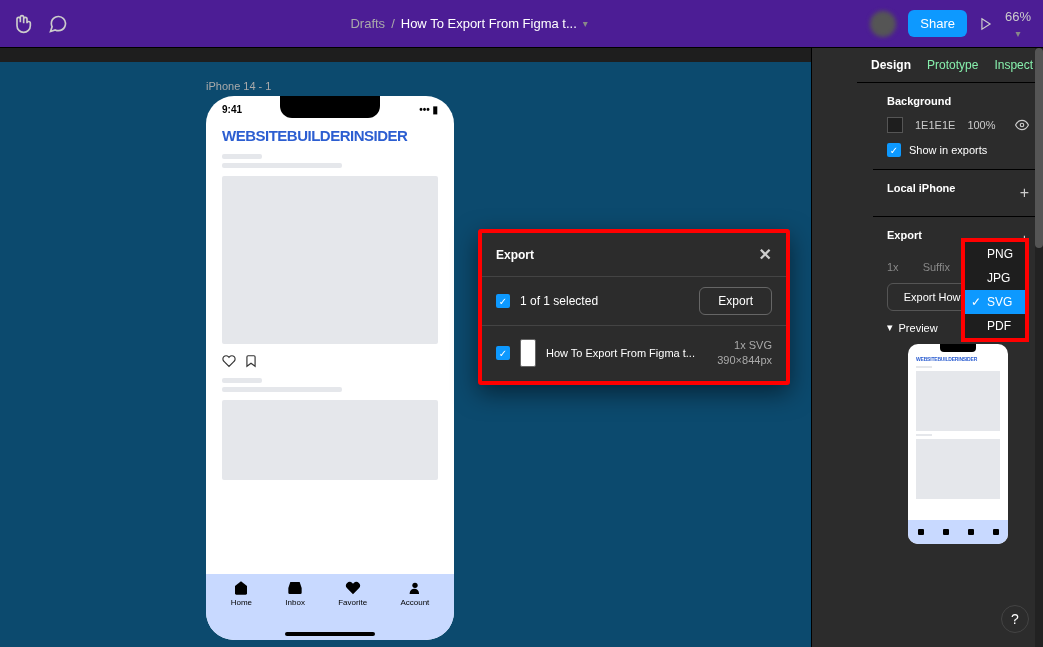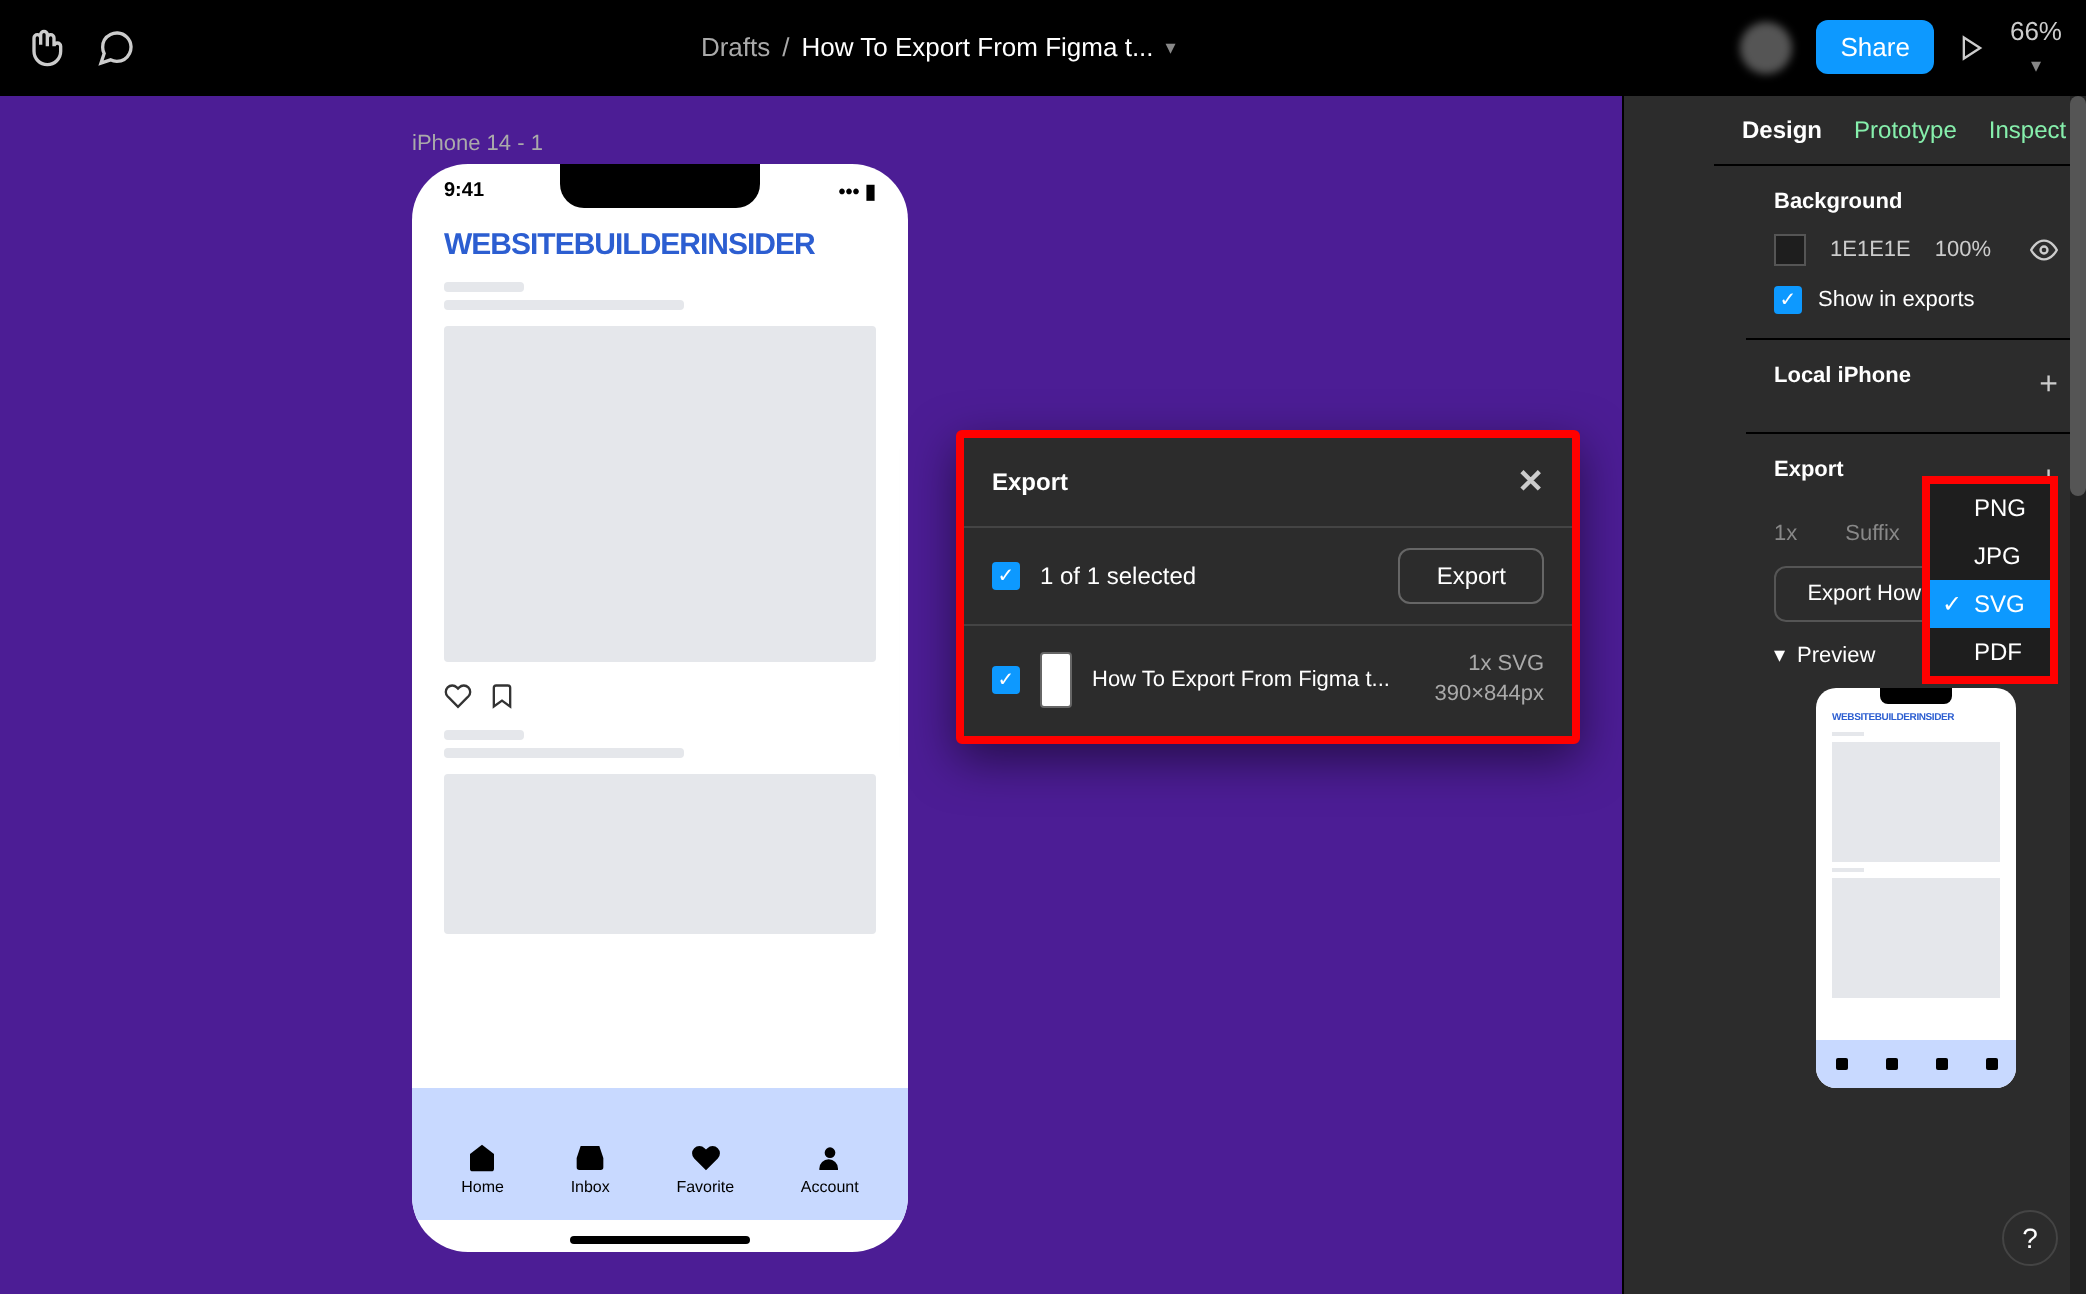--- a/index.html
+++ b/index.html
@@ -1,47 +1,47 @@
 <!DOCTYPE html>
 <html><head>
 <meta charset="utf-8">
 <style>
 * { margin: 0; padding: 0; box-sizing: border-box; font-family: -apple-system, BlinkMacSystemFont, "Segoe UI", sans-serif; }
 body { width: 1043px; height: 647px; background: #1e1e1e; color: #fff; overflow: hidden; position: relative; }
 
 
-.toolbar { height: 48px; background: #000000; display: flex; align-items: center; padding: 0 12px; border-bottom: 1px solid #000; }
+.toolbar { height: 48px; background: #4c1d95; display: flex; align-items: center; padding: 0 12px; border-bottom: 1px solid #000; }
 .toolbar-left { display: flex; align-items: center; gap: 16px; }
 .toolbar-center { flex: 1; display: flex; align-items: center; justify-content: center; gap: 6px; font-size: 13px; color: #aaa; }
 .toolbar-center .filename { color: #fff; }
 .toolbar-right { display: flex; align-items: center; gap: 12px; font-size: 13px; }
 .hand-icon, .comment-icon { width: 20px; height: 20px; color: #ccc; cursor: pointer; }
 .avatar { width: 26px; height: 26px; border-radius: 50%; background: #555; filter: blur(2px); }
 .share-btn { background: #0d99ff; color: #fff; border: none; border-radius: 6px; padding: 6px 12px; font-size: 13px; cursor: pointer; }
 .play-icon { width: 14px; height: 14px; color: #ccc; cursor: pointer; }
 .zoom { color: #ccc; display: flex; align-items: center; gap: 4px; cursor: pointer; flex-direction: column; }
 .dropdown-chevron { font-size: 10px; color: #888; }
 
 
 .main { display: flex; height: calc(100% - 48px); }
-.canvas { flex: 1; background: #4c1d95; position: relative; }
+.canvas { flex: 1; background: #0c4a6e; position: relative; margin-top: 14px; }
 .right-panel { width: 232px; background: #2c2c2c; border-left: 1px solid #000; position: relative; font-size: 12px; padding-left: 45px; }
 
 
 .frame-label { position: absolute; top: 18px; left: 206px; font-size: 11px; color: #aaa; }
 .phone-frame { position: absolute; top: 34px; left: 206px; width: 248px; height: 544px; background: #fff; border-radius: 28px; overflow: hidden; }
 .notch { position: absolute; top: 0; left: 50%; transform: translateX(-50%); width: 100px; height: 22px; background: #000; border-bottom-left-radius: 12px; border-bottom-right-radius: 12px; }
 .status-bar { display: flex; justify-content: space-between; padding: 8px 16px 2px; font-size: 10px; font-weight: 600; color: #000; }
 .site-title { color: #2c5ed1; font-weight: 700; font-size: 15px; padding: 10px 16px 6px; letter-spacing: -0.5px; }
 .skeleton-line { height: 5px; background: #e5e7eb; border-radius: 2px; margin: 4px 16px; }
 .skeleton-line.short { width: 40px; }
 .skeleton-box { height: 168px; background: #e5e7eb; margin: 8px 16px; border-radius: 2px; }
 .post-actions { display: flex; gap: 8px; padding: 2px 16px 6px; }
 .post-actions svg { width: 14px; height: 14px; stroke: #333; fill: none; stroke-width: 2; }
-.bottom-nav { position: absolute; bottom: 16px; left: 0; right: 0; height: 66px; background: #c8d9ff; display: flex; justify-content: space-around; align-items: flex-end; padding: 6px 8px 12px; }
+.bottom-nav { position: absolute; bottom: 0; left: 0; right: 0; height: 66px; background: #c8d9ff; display: flex; justify-content: space-around; align-items: flex-start; padding: 6px 8px 12px; }
 .nav-item { display: flex; flex-direction: column; align-items: center; font-size: 8px; color: #000; gap: 2px; }
 .nav-item svg { width: 16px; height: 16px; fill: #000; }
 .home-indicator { position: absolute; bottom: 4px; left: 50%; transform: translateX(-50%); width: 90px; height: 4px; background: #000; border-radius: 2px; }
 
 
 .export-popup { position: absolute; top: 167px; left: 478px; width: 312px; background: #2c2c2c; border-radius: 3px; box-shadow: 0 8px 24px rgba(0,0,0,0.5); border: 4px solid #f00; }
 .export-header { display: flex; justify-content: space-between; align-items: center; padding: 12px 14px; border-bottom: 1px solid #444; font-size: 12px; font-weight: 600; }
 .close-x { cursor: pointer; color: #ccc; font-size: 16px; }
 .export-row1 { display: flex; align-items: center; justify-content: space-between; padding: 10px 14px; border-bottom: 1px solid #444; }
 .export-check-label { display: flex; align-items: center; gap: 10px; font-size: 12px; }

